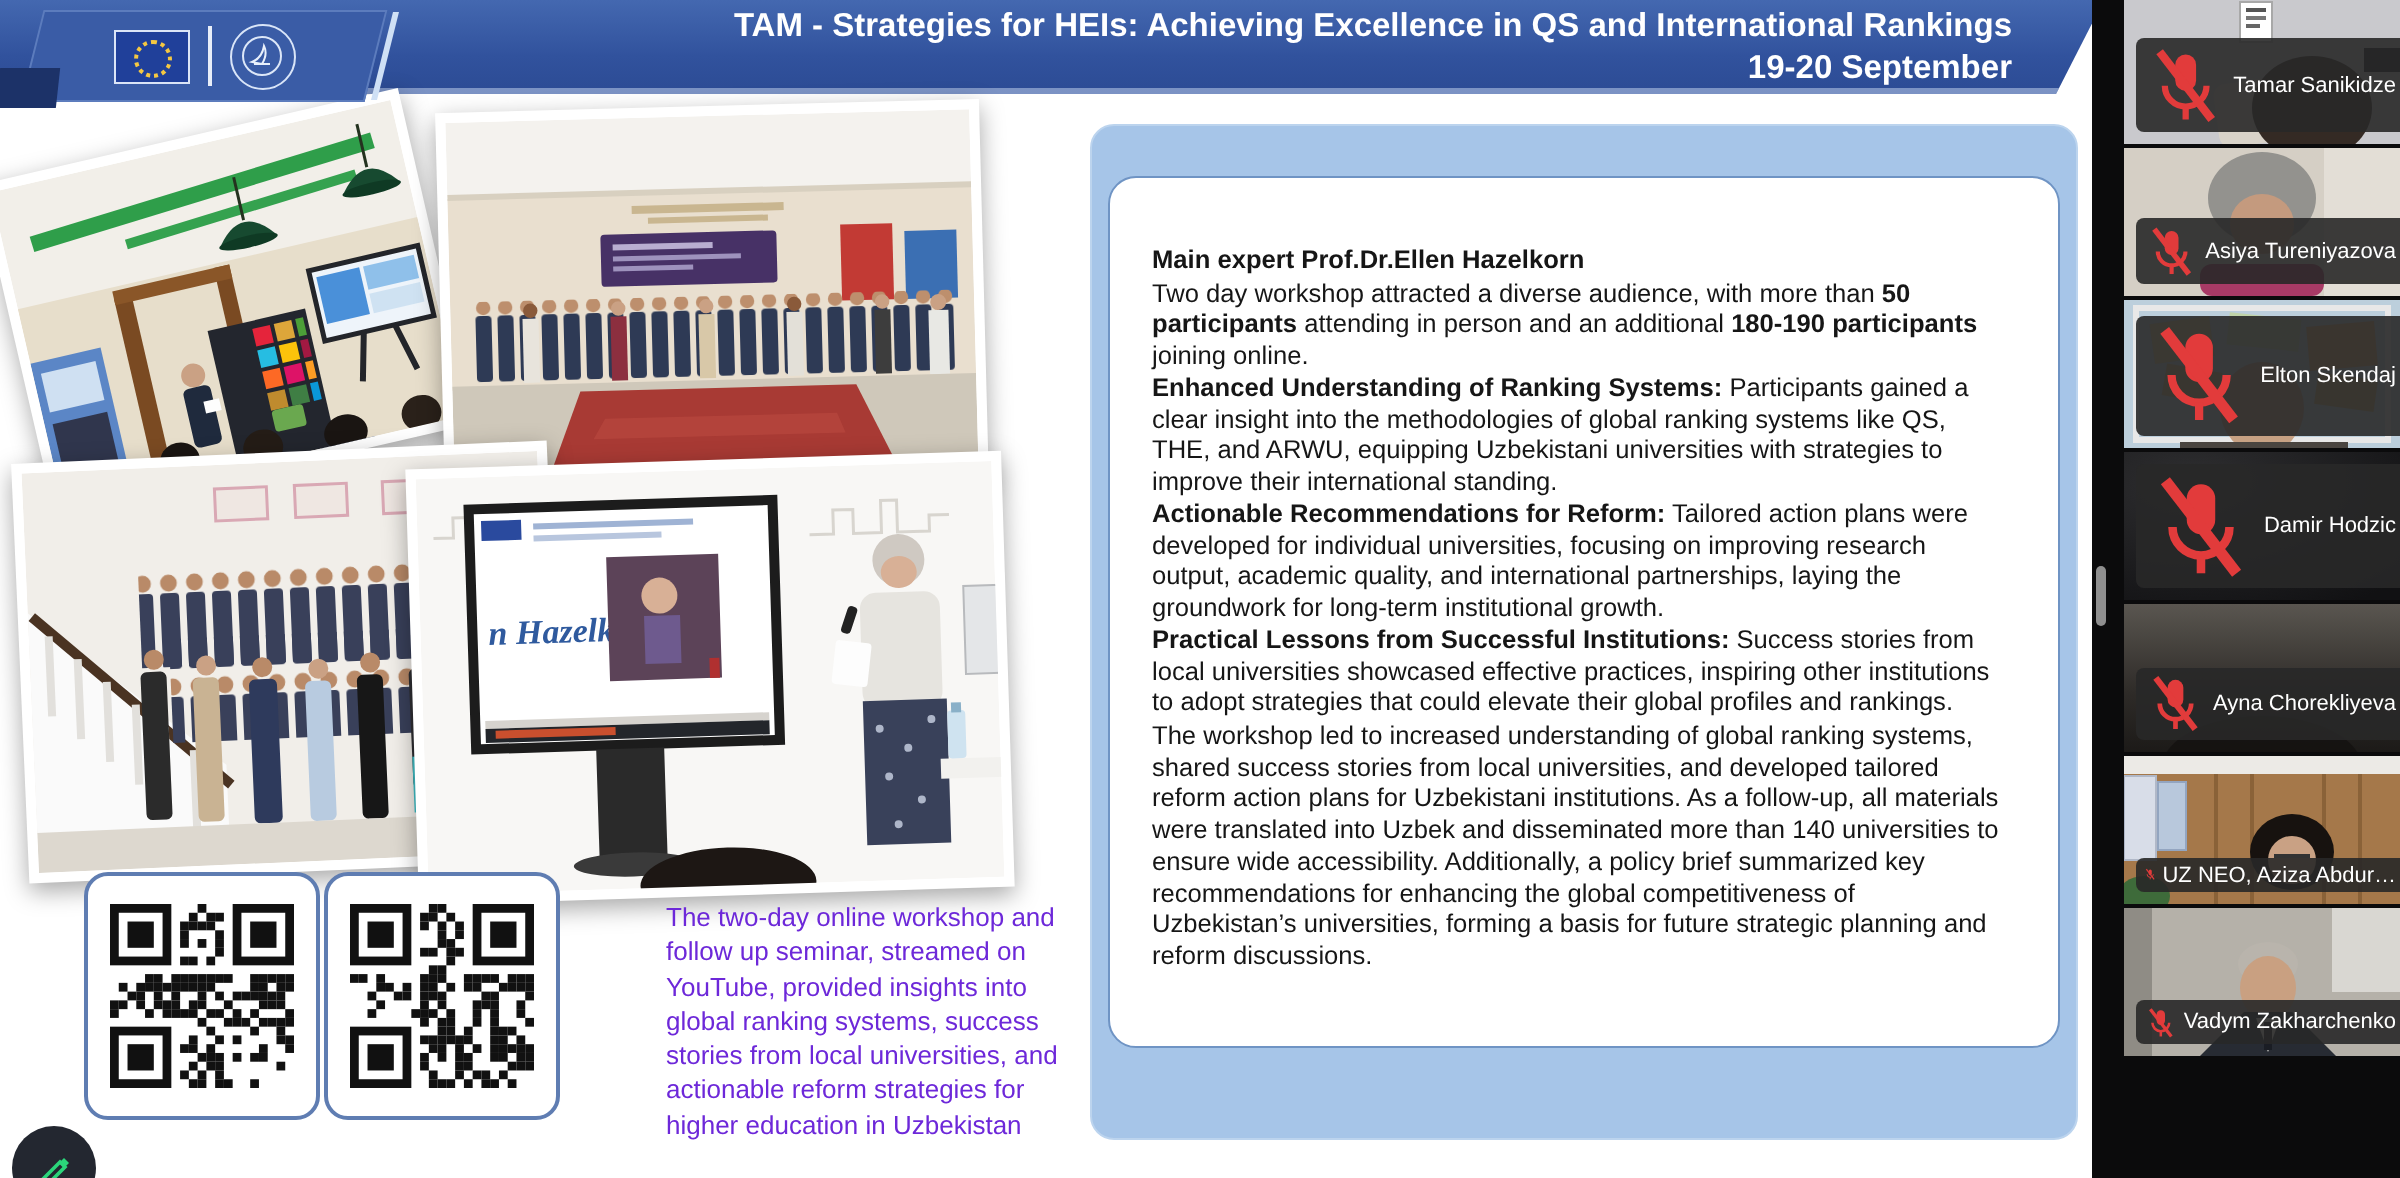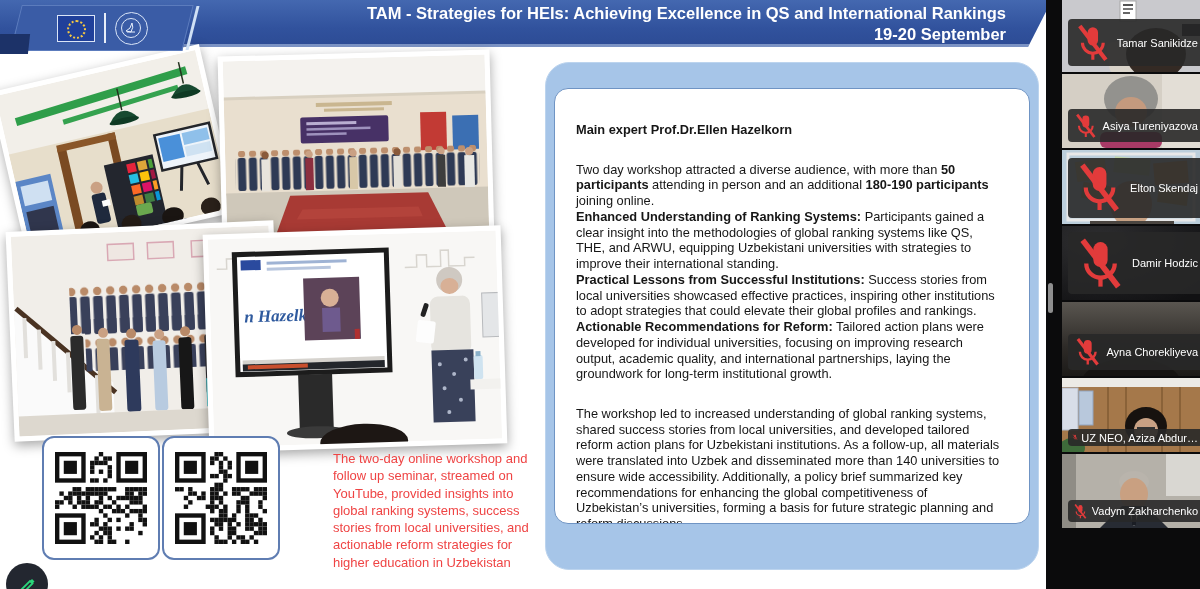--- a/index.html
+++ b/index.html
@@ -36,30 +36,30 @@
   .p1{left:6px;top:66px;transform:rotate(-13deg);z-index:1;}
   .p2{left:220px;top:53px;transform:rotate(-1.5deg);z-index:2;}
   .p3{left:10px;top:226px;transform:rotate(-2.5deg);z-index:3;}
   .p4{left:206px;top:230px;transform:rotate(-1.8deg);z-index:4;}
 
   
   .qr{position:absolute;top:436px;width:114px;height:120px;background:#fff;border:2px solid #5f7db2;
       border-radius:12px;z-index:6;display:grid;place-items:center;}
   .qr1{left:42px;} .qr2{left:162px;}
   .qr-caption{position:absolute;left:333px;top:450px;width:210px;font-size:13px;line-height:1.33;
-      color:#ef4444;z-index:6;}
+      color:#6d28d9;z-index:6;}
 
   
   .blue-panel{position:absolute;left:545px;top:62px;width:492px;height:506px;background:#a6c5e8;
-      border-radius:24px;border:1px solid #bcd4ee;z-index:5;}
+      border-radius:12px;border:1px solid #bcd4ee;z-index:5;}
   .white-card{position:absolute;left:8px;top:25px;right:8px;height:434px;background:#fff;
       border:1.6px solid #6f94c4;border-radius:14px;overflow:hidden;}
   .card-body{padding:33px 26px 0 21px;font-size:12.8px;line-height:1.23;color:#161616;}
   .card-body p{margin:0;}
-  .card-body p.gap{margin-top:24px;}
+  .card-body p.gap{margin-top:1px;}
   .card-body .b{font-weight:700;}
 
   
   .pen-btn{position:absolute;left:6px;top:563px;width:42px;height:42px;border-radius:50%;
       background:#232730;z-index:9;display:grid;place-items:center;}
 
   
   .sidebar{position:absolute;left:1046px;top:0;width:154px;height:589px;background:#0b0b0c;overflow:hidden;}
   .scroll-thumb{position:absolute;left:2px;top:283px;width:5px;height:30px;border-radius:3px;background:#8f8f8f;}
   .tiles{position:absolute;left:16px;top:0;width:138px;}
@@ -538,22 +538,22 @@
         </svg>
       </div>
     <div class="qr-caption">The two-day online workshop and follow up seminar, streamed on YouTube, provided insights into global ranking systems, success stories from local universities, and actionable reform strategies for higher education in Uzbekistan</div>
 
     <div class="blue-panel">
       <div class="white-card">
         <div class="card-body">
             <p><span class="b">Main expert Prof.Dr.Ellen Hazelkorn</span></p>
             <p class="gap"><span>Two day workshop attracted a diverse audience, with more than </span><span class="b">50 participants</span><span> attending in person and an additional </span><span class="b">180-190 participants</span><span> joining online.</span></p>
             <p><span class="b">Enhanced Understanding of Ranking Systems:</span><span> Participants gained a clear insight into the methodologies of global ranking systems like QS, THE, and ARWU, equipping Uzbekistani universities with strategies to improve their international standing.</span></p>
+            <p><span class="b">Actionable Recommendations for Reform:</span><span> Tailored action plans were developed for individual universities, focusing on improving research output, academic quality, and international partnerships, laying the groundwork for long-term institutional growth.</span></p>
             <p><span class="b">Practical Lessons from Successful Institutions:</span><span> Success stories from local universities showcased effective practices, inspiring other institutions to adopt strategies that could elevate their global profiles and rankings.</span></p>
-            <p><span class="b">Actionable Recommendations for Reform:</span><span> Tailored action plans were developed for individual universities, focusing on improving research output, academic quality, and international partnerships, laying the groundwork for long-term institutional growth.</span></p>
             <p class="gap"><span>The workshop led to increased understanding of global ranking systems, shared success stories from local universities, and developed tailored reform action plans for Uzbekistani institutions. As a follow-up, all materials were translated into Uzbek and disseminated more than 140 universities to ensure wide accessibility. Additionally, a policy brief summarized key recommendations for enhancing the global competitiveness of Uzbekistan’s universities, forming a basis for future strategic planning and reform discussions.</span></p>
           </div>
       </div>
     </div>
 
     <div class="pen-btn">
       <svg width="20" height="20" viewBox="0 0 20 20">
         <path d="M5 15 L13 7 l2.5 2.5 L7.5 17.5 z" fill="none" stroke="#2bd57a" stroke-width="1.8"></path>
         <path d="M13 7 l2-2 2.5 2.5 -2 2z" fill="#2bd57a"></path>
       </svg>

